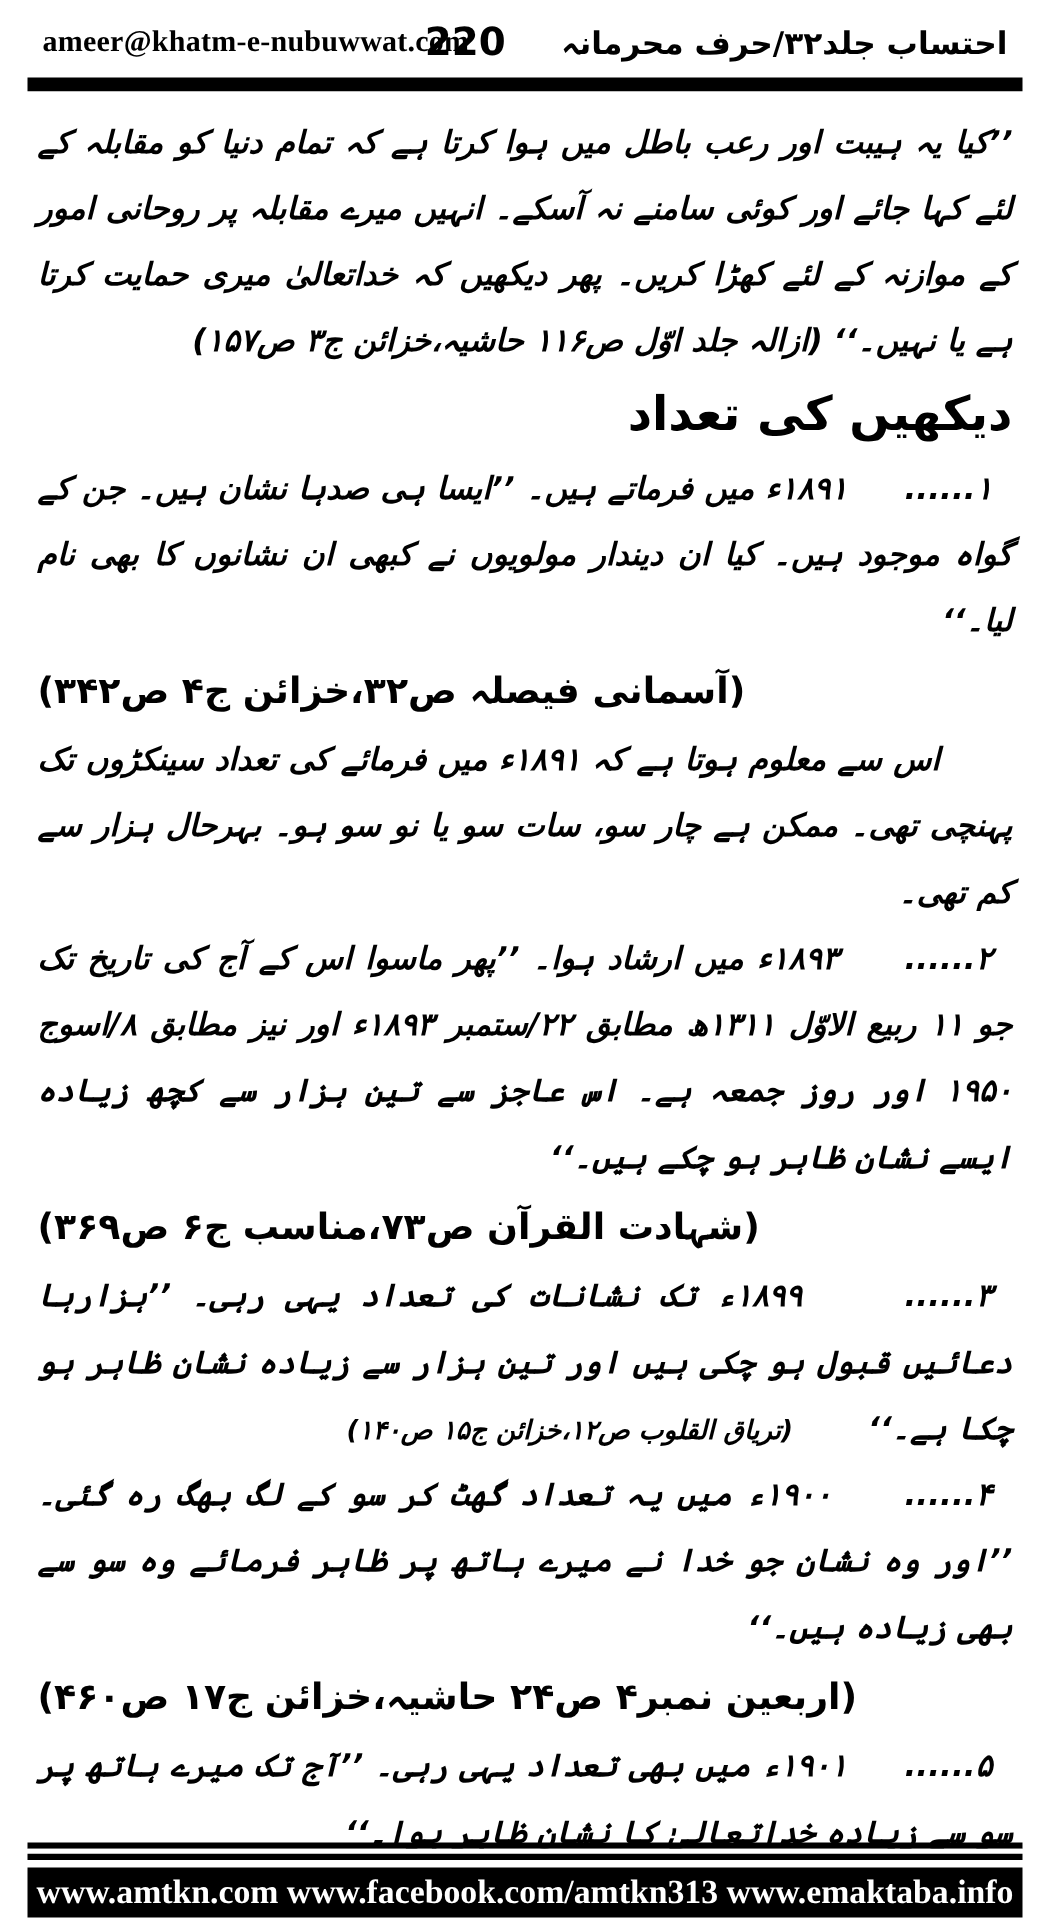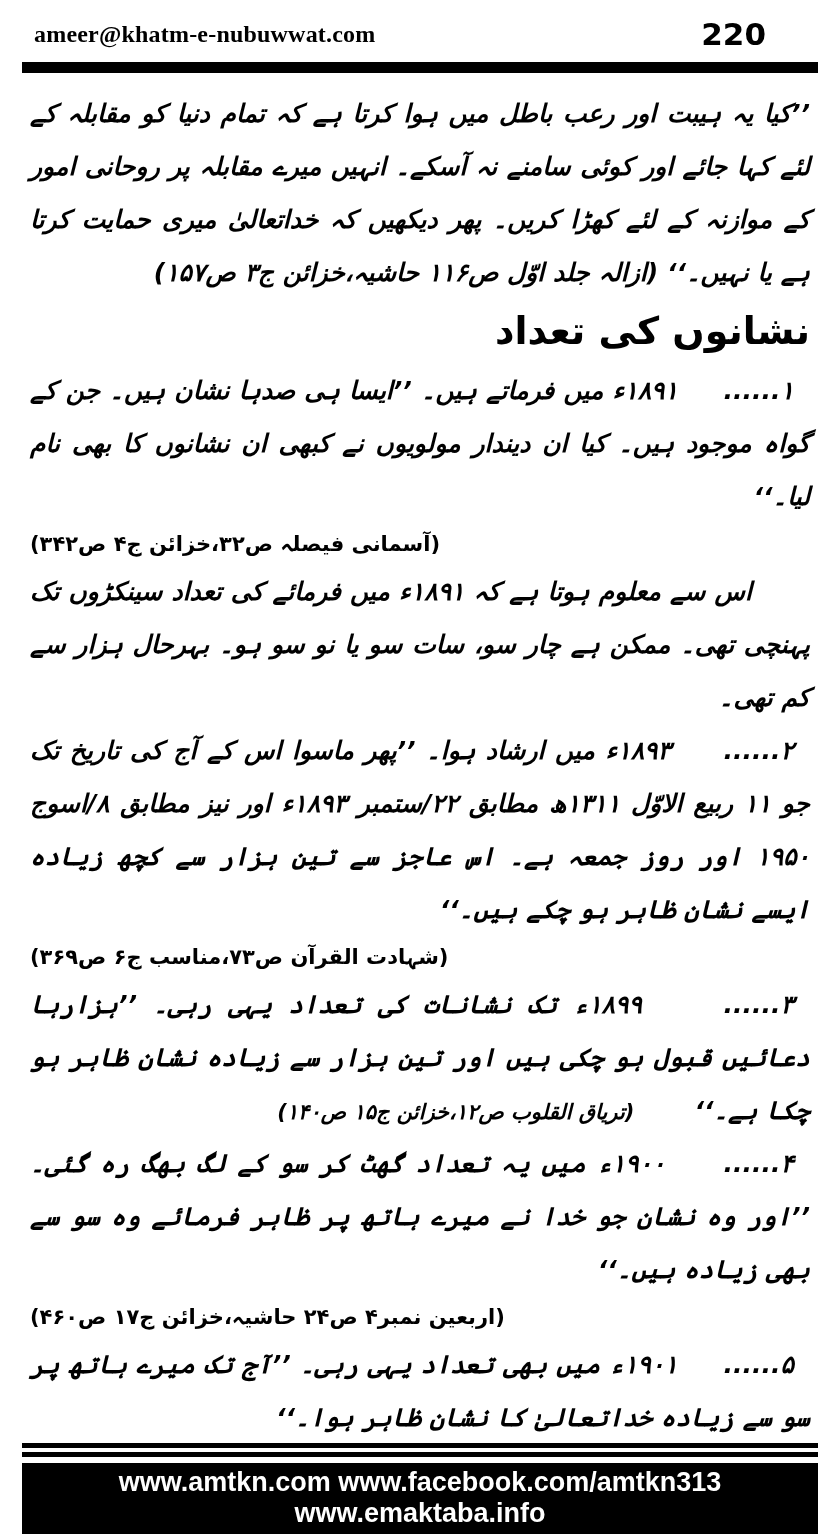--- a/index.html
+++ b/index.html
@@ -42,55 +42,56 @@
   .content p{margin:0;}
   .par{text-align:justify;font-style:italic;}
   .indent{text-indent:58px;}
   .item{text-indent:16px;}
   .heading{
     font-size:38px;line-height:1.7;
     text-align:right;margin:4px 0 2px 0;
   }
   .ref{
     direction:rtl;text-align:left;
-    font-size:21px;line-height:2.0;
+    font-size:29px;line-height:2.0;
     margin:2px 0 4px 0;
   }
   .inline-ref{
     font-size:21px;
     margin-inline-start:60px;
     white-space:nowrap;
   }
   
   .footer{position:absolute;left:0;right:0;bottom:6px;}
   .rule-thin{height:5px;background:#000;margin:0 22px;}
   .rule-gap{height:4px;background:#fff;margin:0 22px;}
   .links-bar{
     margin:6px 22px 0 22px;
     background:#000;color:#fff;
     text-align:center;
-    font-family:Liberation Sans, sans-serif;
+    font-family:Liberation Serif, serif;
     font-weight:bold;font-size:27px;
     padding:4px 0 5px 0;
   }
 </style>
 </head>
 <body>
 
 <div class="page">
 
   <div class="hdr">
     <span class="hdr-email">ameer@khatm-e-nubuwwat.com</span>
     <span class="hdr-num">220</span>
+    <span class="hdr-title" dir="rtl">احتساب جلد۳۲/حرف محرمانہ</span>
   </div>
   <div class="hdr-rule"></div>
 
   <div class="content">
     <p class="par">’’کیا یہ ہیبت اور رعب باطل میں ہوا کرتا ہے کہ تمام دنیا کو مقابلہ کے لئے کہا جائے اور کوئی سامنے نہ آسکے۔ انہیں میرے مقابلہ پر روحانی امور کے موازنہ کے لئے کھڑا کریں۔ پھر دیکھیں کہ خداتعالیٰ میری حمایت کرتا ہے یا نہیں۔‘‘ (ازالہ جلد اوّل ص۱۱۶ حاشیہ،خزائن ج۳ ص۱۵۷)</p>
-    <p class="heading">نشانوں کی تعداد</p>
+    <p class="heading">دیکھیں کی تعداد</p>
 
     <p class="par item">۱......&nbsp;&nbsp;&nbsp;&nbsp;&nbsp;۱۸۹۱ء میں فرماتے ہیں۔ ’’ایسا ہی صدہا نشان ہیں۔ جن کے گواہ موجود ہیں۔ کیا ان دیندار مولویوں نے کبھی ان نشانوں کا بھی نام لیا۔‘‘</p>
     <p class="ref">(آسمانی فیصلہ ص۳۲،خزائن ج۴ ص۳۴۲)</p>
 
     <p class="par indent">اس سے معلوم ہوتا ہے کہ ۱۸۹۱ء میں فرمائے کی تعداد سینکڑوں تک پہنچی تھی۔ ممکن ہے چار سو، سات سو یا نو سو ہو۔ بہرحال ہزار سے کم تھی۔</p>
 
     <p class="par item">۲......&nbsp;&nbsp;&nbsp;&nbsp;&nbsp;۱۸۹۳ء میں ارشاد ہوا۔ ’’پھر ماسوا اس کے آج کی تاریخ تک جو ۱۱ ربیع الاوّل ۱۳۱۱ھ مطابق ۲۲/ستمبر ۱۸۹۳ء اور نیز مطابق ۸/اسوج ۱۹۵۰ اور روز جمعہ ہے۔ اس عاجز سے تین ہزار سے کچھ زیادہ ایسے نشان ظاہر ہو چکے ہیں۔‘‘</p>
     <p class="ref">(شہادت القرآن ص۷۳،مناسب ج۶ ص۳۶۹)</p>
 
     <p class="par item"><span>۳......&nbsp;&nbsp;&nbsp;&nbsp;&nbsp;۱۸۹۹ء تک نشانات کی تعداد یہی رہی۔ ’’ہزارہا دعائیں قبول ہو چکی ہیں اور تین ہزار سے زیادہ نشان ظاہر ہو چکا ہے۔‘‘</span><span class="inline-ref">(تریاق القلوب ص۱۲،خزائن ج۱۵ ص۱۴۰)</span></p>

